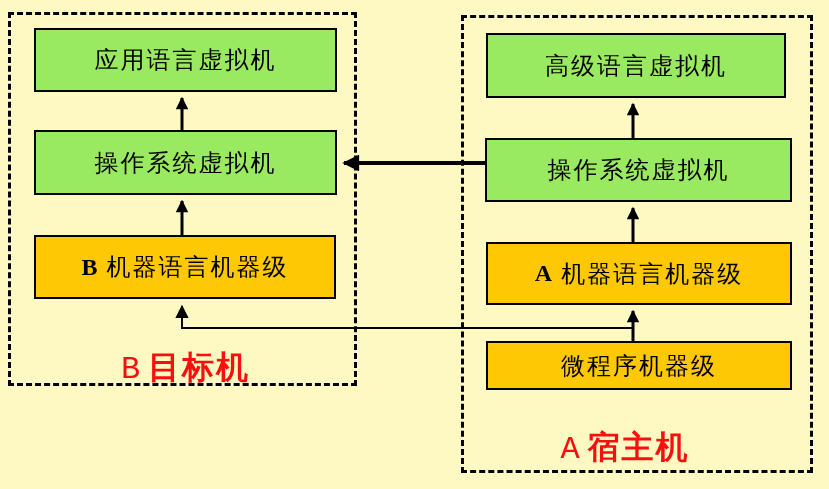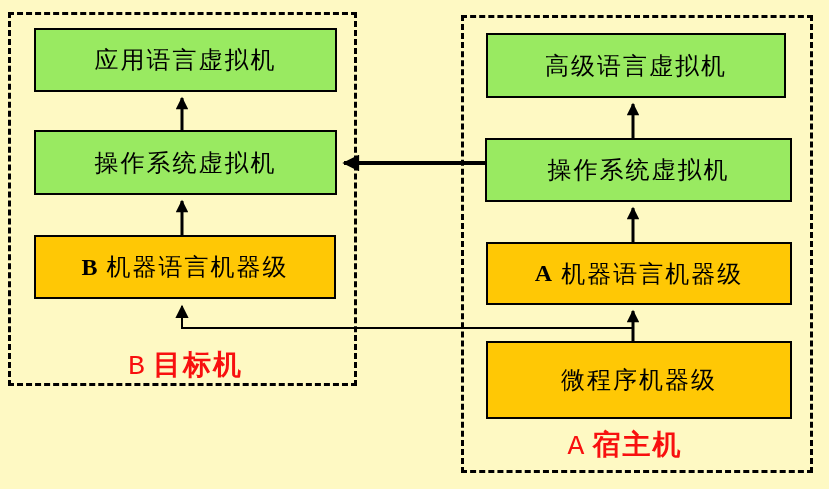--- a/index.html
+++ b/index.html
@@ -21,24 +21,24 @@
   }
   .box .prefix { font-weight:bold; margin-right:9px; letter-spacing:0; }
   .box .prefix:empty { display:none; }
 
   .box-l1 { left:34px;  top:28px;  width:303px; height:64px; }
   .box-l2 { left:34px;  top:130px; width:303px; height:65px; }
   .box-l3 { left:34px;  top:235px; width:302px; height:64px; }
   .box-r1 { left:486px; top:33px;  width:300px; height:65px; }
   .box-r2 { left:485px; top:138px; width:307px; height:64px; }
   .box-r3 { left:486px; top:242px; width:306px; height:63px; }
-  .box-r4 { left:486px; top:341px; width:306px; height:78px; }
+  .box-r4 { left:486px; top:341px; width:306px; height:49px; }
 
   .caption {
-    position:absolute; text-align:center; font-size:28px; letter-spacing:2px;
+    position:absolute; text-align:center; font-size:32px; letter-spacing:2px;
     font-family:"Liberation Sans","DejaVu Sans",sans-serif; font-weight:600;
     white-space:nowrap;
   }
   .caption .cap-prefix {
     font-family:"Liberation Mono","DejaVu Sans Mono",monospace;
     font-weight:400; margin-right:8px; letter-spacing:0;
   }
   .caption-left  { left:34px;  top:346px; width:303px; }
   .caption-right { left:472px; top:426px; width:306px; }
 

